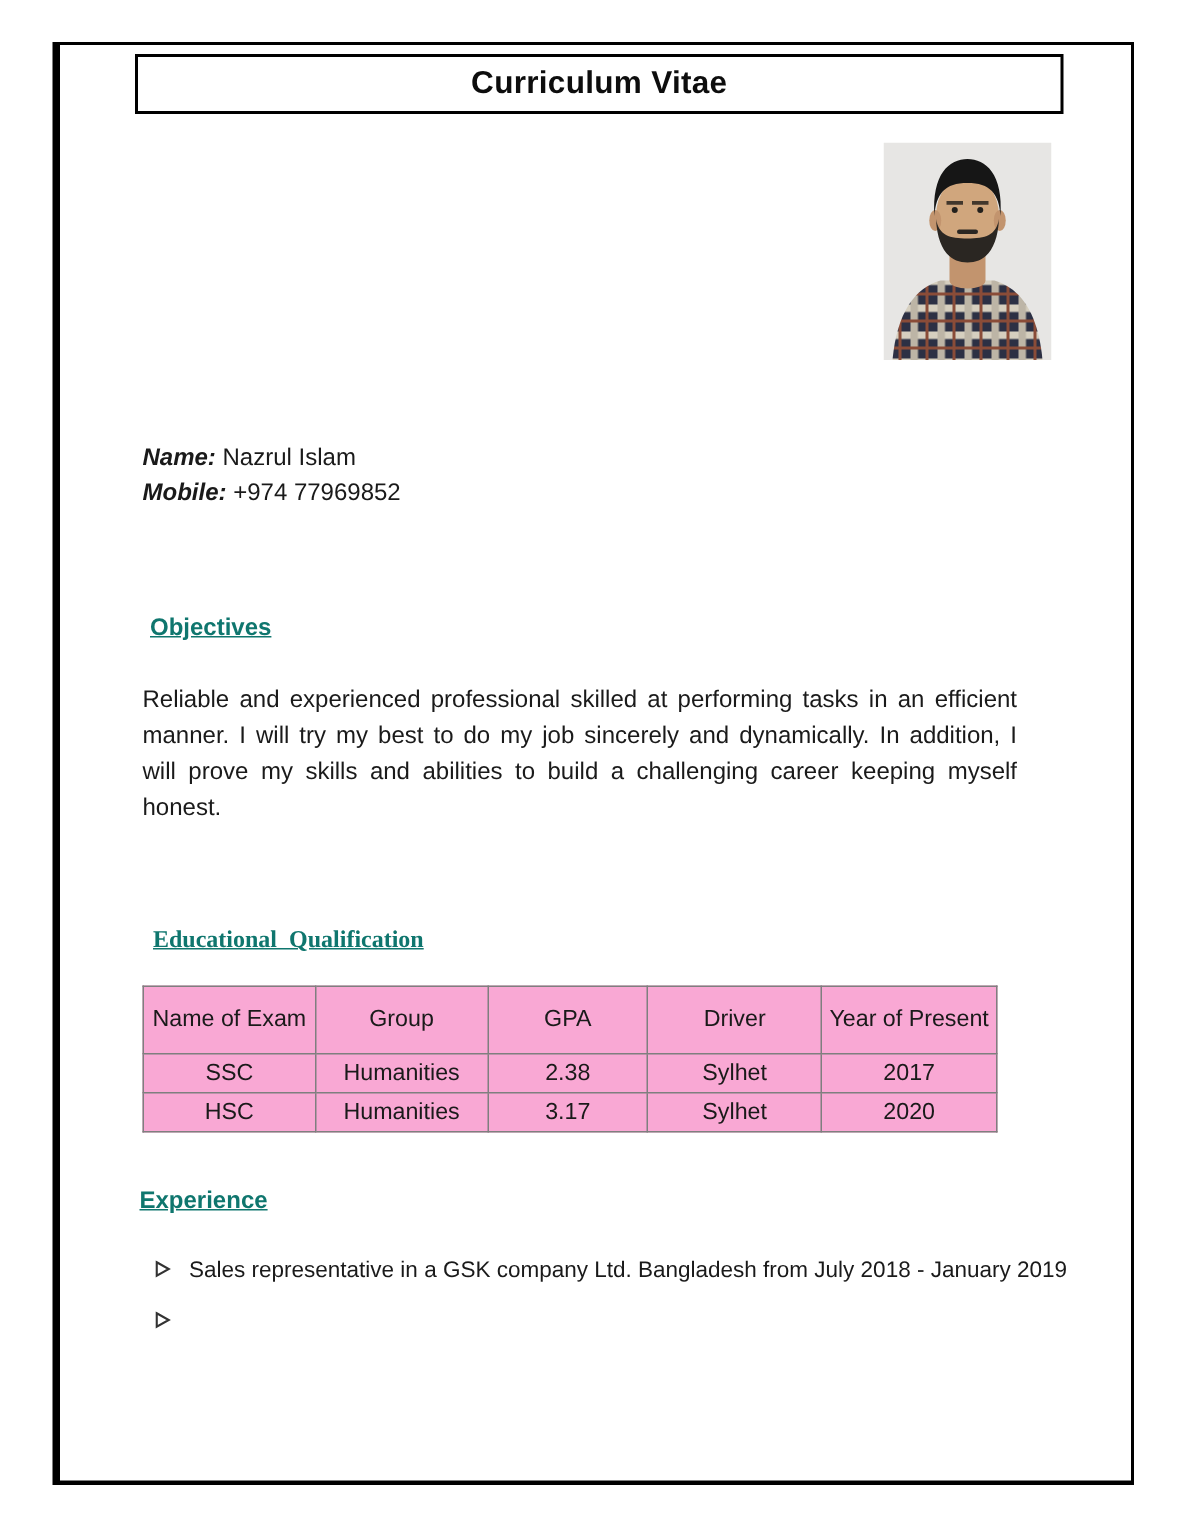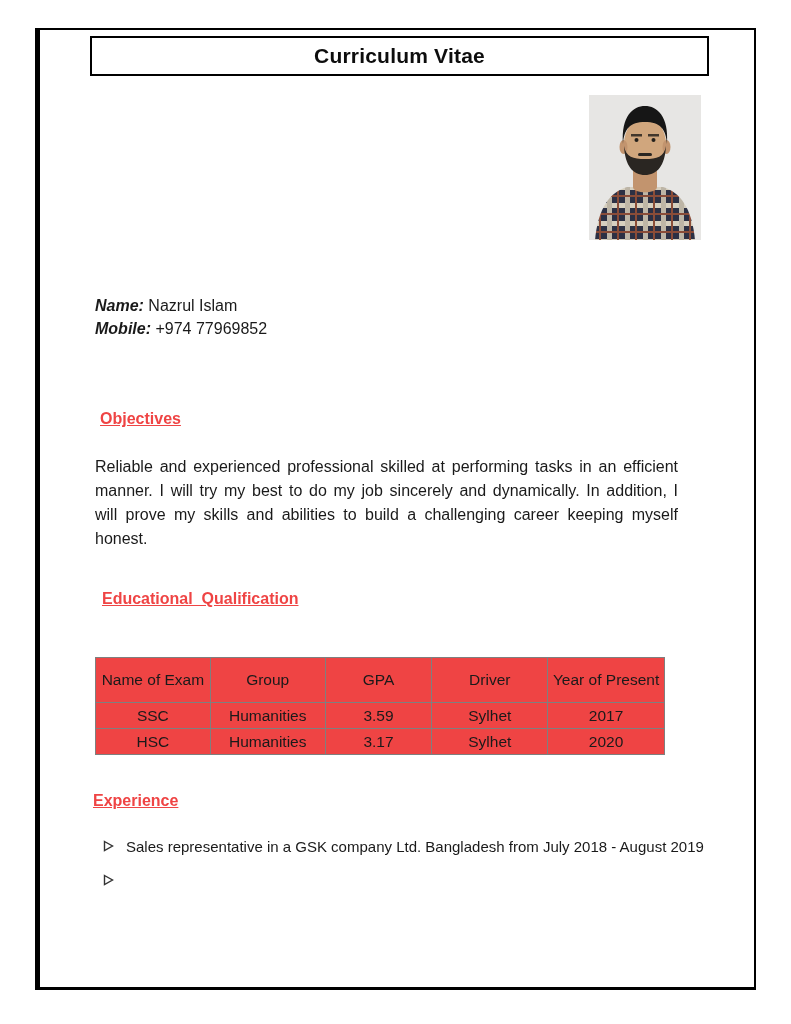--- a/index.html
+++ b/index.html
@@ -53,46 +53,46 @@
     font-size: 16px;
   }
   .contact-line { line-height: 23px; }
   .contact-line.email { margin-top: 9px; }
   .label { font-weight: bold; font-style: italic; }
 
   .section-heading {
     position: absolute;
     font-size: 16px;
     font-weight: bold;
-    color: #ef4444;
+    color: #0f766e;
     text-decoration: underline;
     white-space: pre;
   }
   .heading-objectives { left: 100px; top: 410px; }
-  .heading-education  { left: 102px; top: 590px; }
+  .heading-education  { left: 102px; top: 618px; font-family: Liberation Serif, serif; }
   .heading-experience { left: 93px;  top: 792px; }
 
   .objectives-text {
     position: absolute;
     left: 95px; top: 455px;
     width: 583px;
     font-size: 16px;
     line-height: 24px;
     text-align: justify;
     word-spacing: 1.5px;
   }
 
   .edu-table {
     position: absolute;
     left: 95px; top: 657px;
     width: 570px;
     border-collapse: collapse;
     font-size: 15.5px;
     color: #1a1a1a;
-    background: #ef4444;
+    background: #f9a8d4;
     padding-left: 12px;
   }
   .edu-table th, .edu-table td {
     border: 1px solid #7f7f7f;
     text-align: center;
     vertical-align: middle;
     font-weight: normal;
     padding: 0 4px;
   }
   .edu-table th { height: 45px; }
@@ -186,42 +186,42 @@
         <th>Group</th>
         <th>GPA</th>
         <th>Driver</th>
         <th>Year of Present</th>
       </tr>
     </thead>
     <tbody>
       <tr>
         <td>SSC</td>
         <td>Humanities</td>
-        <td>3.59</td>
+        <td>2.38</td>
         <td>Sylhet</td>
         <td>2017</td>
       </tr>
       <tr>
         <td>HSC</td>
         <td>Humanities</td>
         <td>3.17</td>
         <td>Sylhet</td>
         <td>2020</td>
       </tr>
     </tbody>
   </table>
 
   <div class="section-heading heading-experience">Experience</div>
 
   <div class="experience-list">
     <div class="exp-item">
       <svg class="bullet" width="11" height="12" viewBox="0 0 11 12">
         <path d="M1.5 1.5 L9.5 6 L1.5 10.5 Z" fill="#ffffff" stroke="#333" stroke-width="1.4"></path>
       </svg>
-      <span>Sales representative in a GSK company Ltd. Bangladesh from July 2018 - August 2019</span>
+      <span>Sales representative in a GSK company Ltd. Bangladesh from July 2018 - January 2019</span>
     </div>
     <div class="exp-item">
       <svg class="bullet" width="11" height="12" viewBox="0 0 11 12">
         <path d="M1.5 1.5 L9.5 6 L1.5 10.5 Z" fill="#ffffff" stroke="#333" stroke-width="1.4"></path>
       </svg>
     </div>
   </div>
 
 </div>
 

